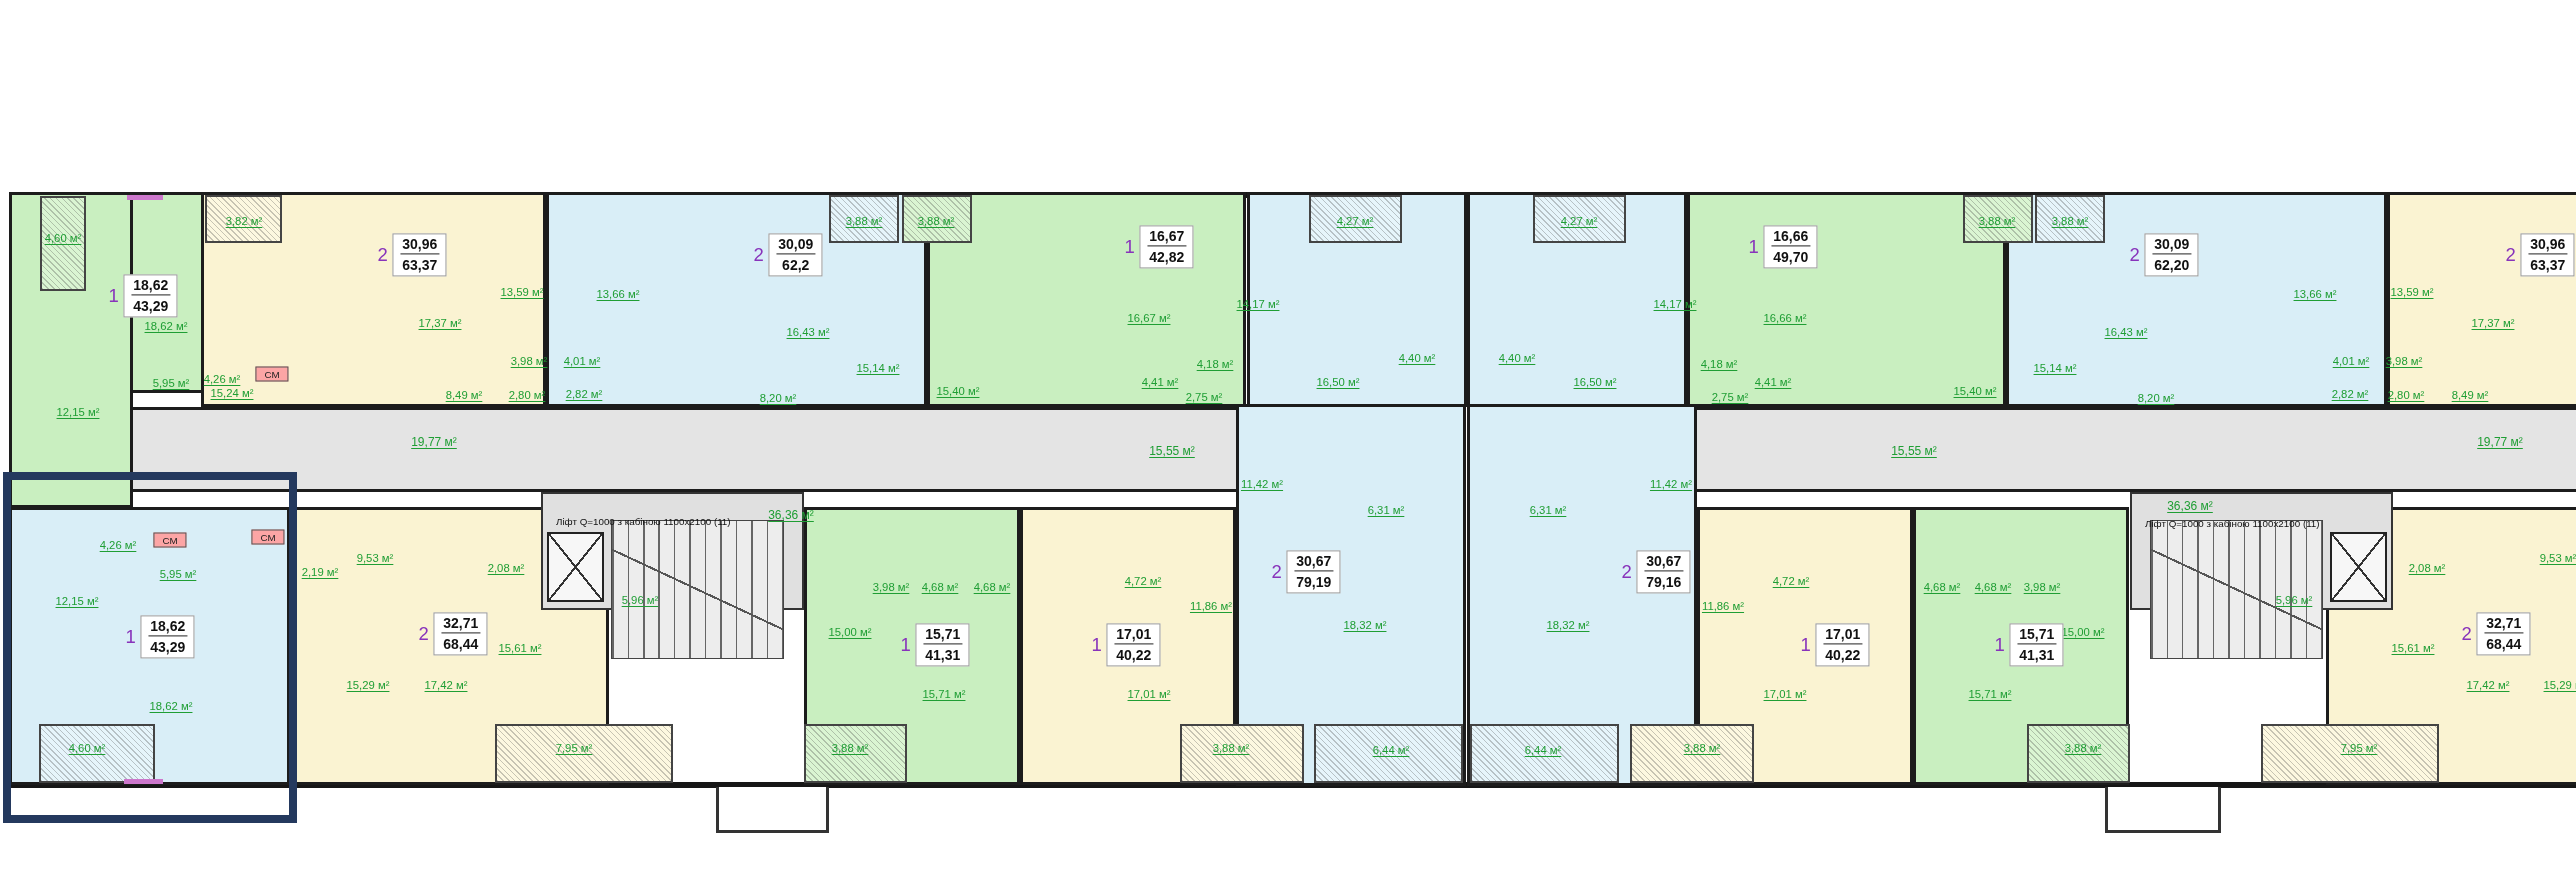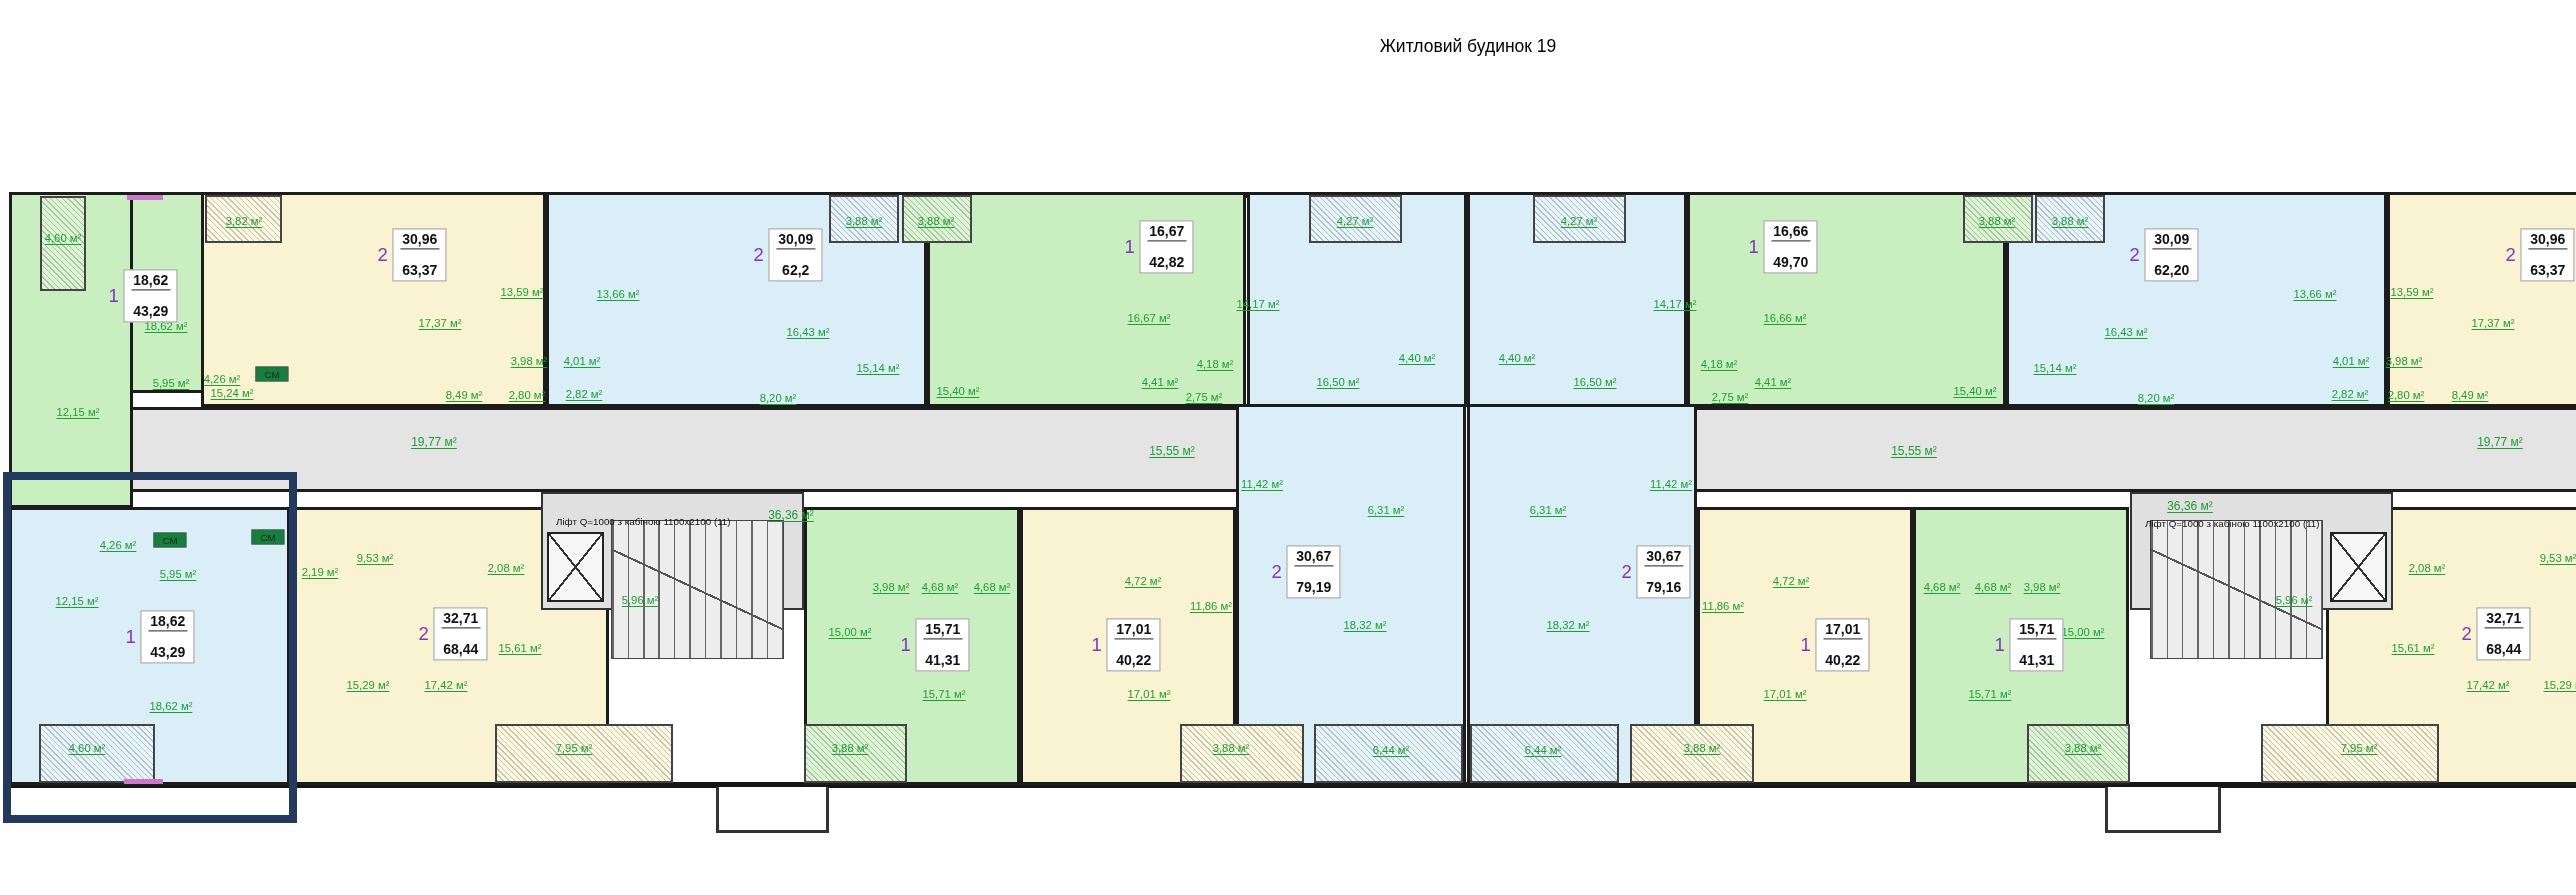--- a/index.html
+++ b/index.html
@@ -22,37 +22,36 @@
   .corr{background:#e4e4e4;border-top:3.1px solid #1c1c1c;border-bottom:3.1px solid #1c1c1c;}
   .corezone{background:#e0e0e0;border:2.1px solid #333;}
   .stairs{background:#ededed;border:1.5px solid #444;
     background-image:linear-gradient(25deg,transparent calc(50% - 1px),#555 calc(50% - 1px) calc(50% + 1px),transparent calc(50% + 1px)),
     repeating-linear-gradient(90deg,#666 0 1.5px,transparent 1.5px 15.5px);}
   .lift{background:#f7f7f7;border:2.1px double #222;
     background-image:linear-gradient(to top right,transparent calc(50% - 1px),#333 calc(50% - 1px) calc(50% + 1px),transparent calc(50% + 1px)),
     linear-gradient(to bottom right,transparent calc(50% - 1px),#333 calc(50% - 1px) calc(50% + 1px),transparent calc(50% + 1px));}
   .porch{background:#ffffff;border:3.1px solid #333;border-top:none;}
   .room-label{color:#1f9e34;font-size:11.3px;white-space:nowrap;transform:translate(-50%,-50%);text-decoration:underline;text-underline-offset:2.1px;font-weight:500;}
-  .sm-label{color:#222;font-size:9.8px;transform:translate(-50%,-50%);border:1px solid #555;background:#15803d;padding:1px 8px;text-decoration:none;}
+  .sm-label{color:#222;font-size:9.8px;transform:translate(-50%,-50%);border:1px solid #555;background:#fca5a5;padding:1px 8px;text-decoration:none;}
   .corr-label{color:#1f9e34;font-size:12px;white-space:nowrap;transform:translate(-50%,-50%);text-decoration:underline;text-underline-offset:2.1px;}
   .lift-text{color:#111;font-size:9.8px;white-space:nowrap;}
   .unit-tag{display:flex;align-items:center;gap:5.2px;transform:translate(-50%,-50%);}
   .unit-num{color:#8833bb;font-size:18.5px;font-weight:500;}
   .area-box{background:#fff;border:1px solid #9a9a9a;padding:2.1px 6.2px;text-align:center;color:#111;}
   .area-live{font-size:14px;font-weight:600;border-bottom:1.5px solid #222;padding:0 2.1px 1px;}
-  .area-total{font-size:14px;font-weight:600;padding-top:13px;text-align:center;}
+  .area-total{font-size:14px;font-weight:600;padding-top:3px;text-align:center;}
   #highlight-box{left:3.1px;top:472px;width:294px;height:351px;border:8.2px solid #24395e;background:transparent;z-index:60;}
   .accent{background:#cc77cc;z-index:40;}
   .z10{z-index:10;}.z20{z-index:20;}.z30{z-index:30;}.z35{z-index:35;}.z50{z-index:50;}
 </style>
 </head>
 <body>
 
 <div id="title-block">
-  <div id="title-line2">Житловий будинок 19</div>
 </div>
 
 <div id="plan">
   <div id="building-outline" class="abs"></div>
   <div id="highlight-box" class="abs"></div>
 <div class="abs corr z10" style="left: 131px; top: 407px; width: 1105px; height: 85px;"></div>
     <div class="abs corr z10" style="left: 1697px; top: 407px; width: 1105px; height: 85px;"></div>
     <div class="abs unit fill-green z20" style="left: 9.3px; top: 192px; width: 281px; height: 201px;"></div>
     <div class="abs unit fill-green z20" style="left: 9.3px; top: 192px; width: 124px; height: 316px;"></div>
     <div class="abs unit fill-yellow z20" style="left: 201px; top: 192px; width: 345px; height: 215px;"></div>

